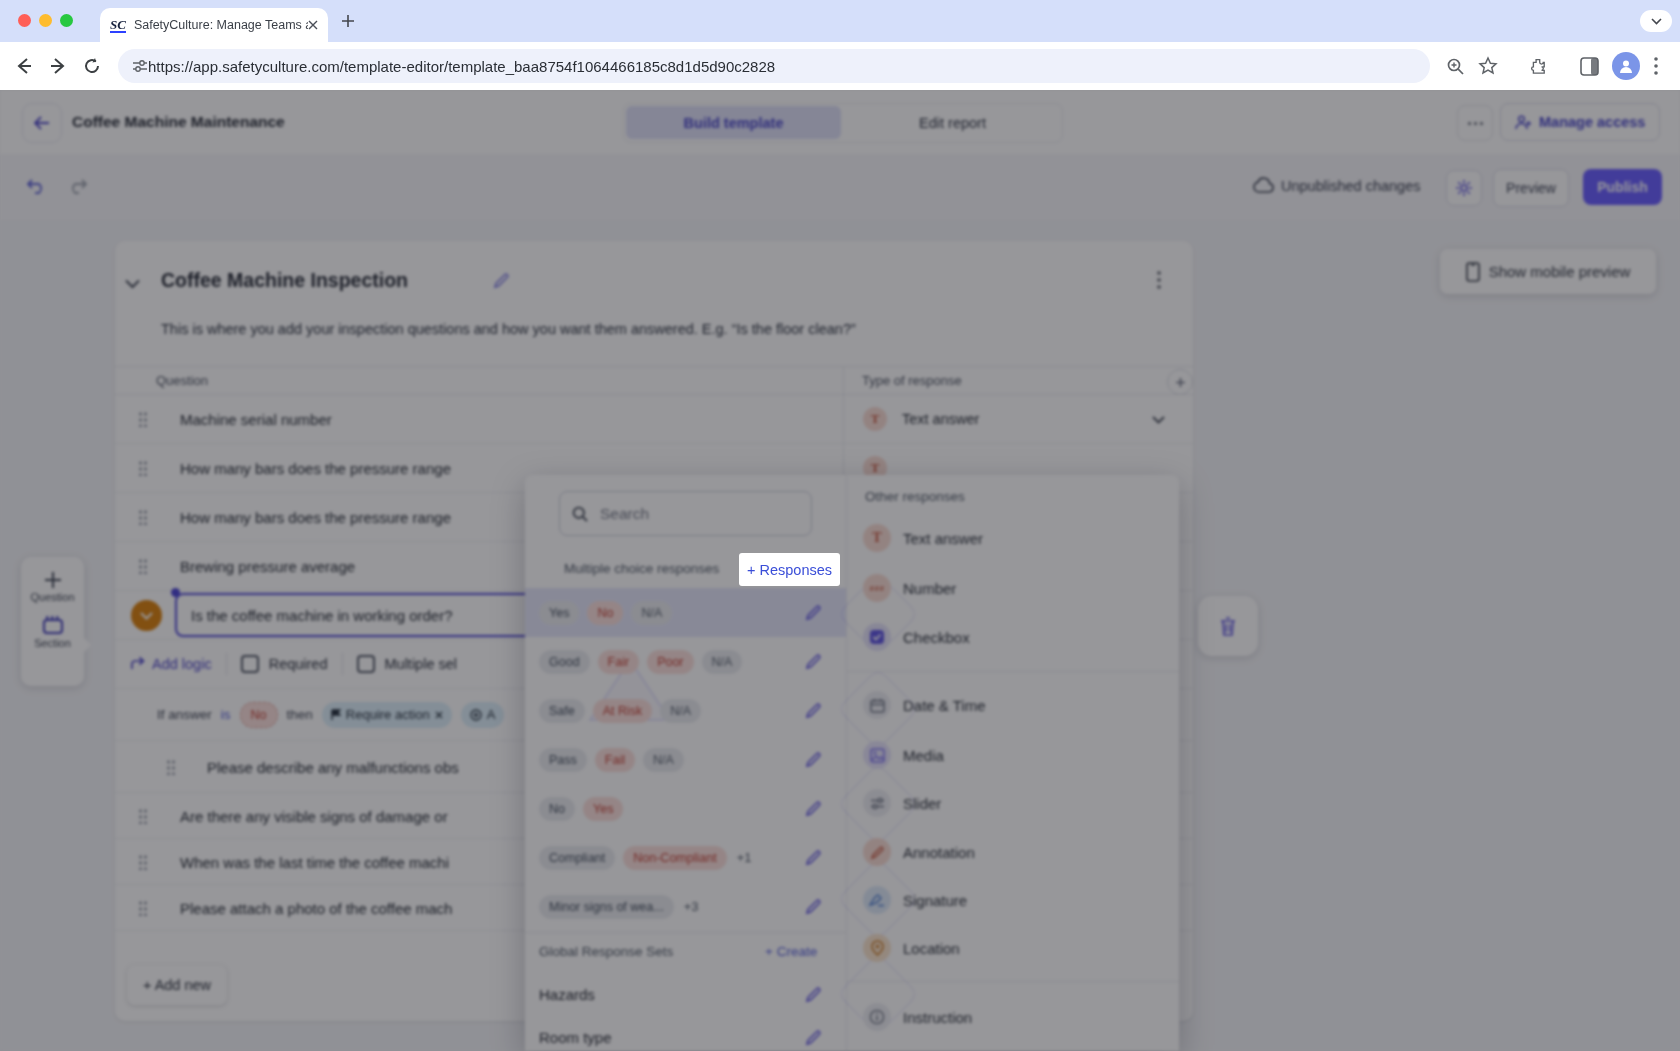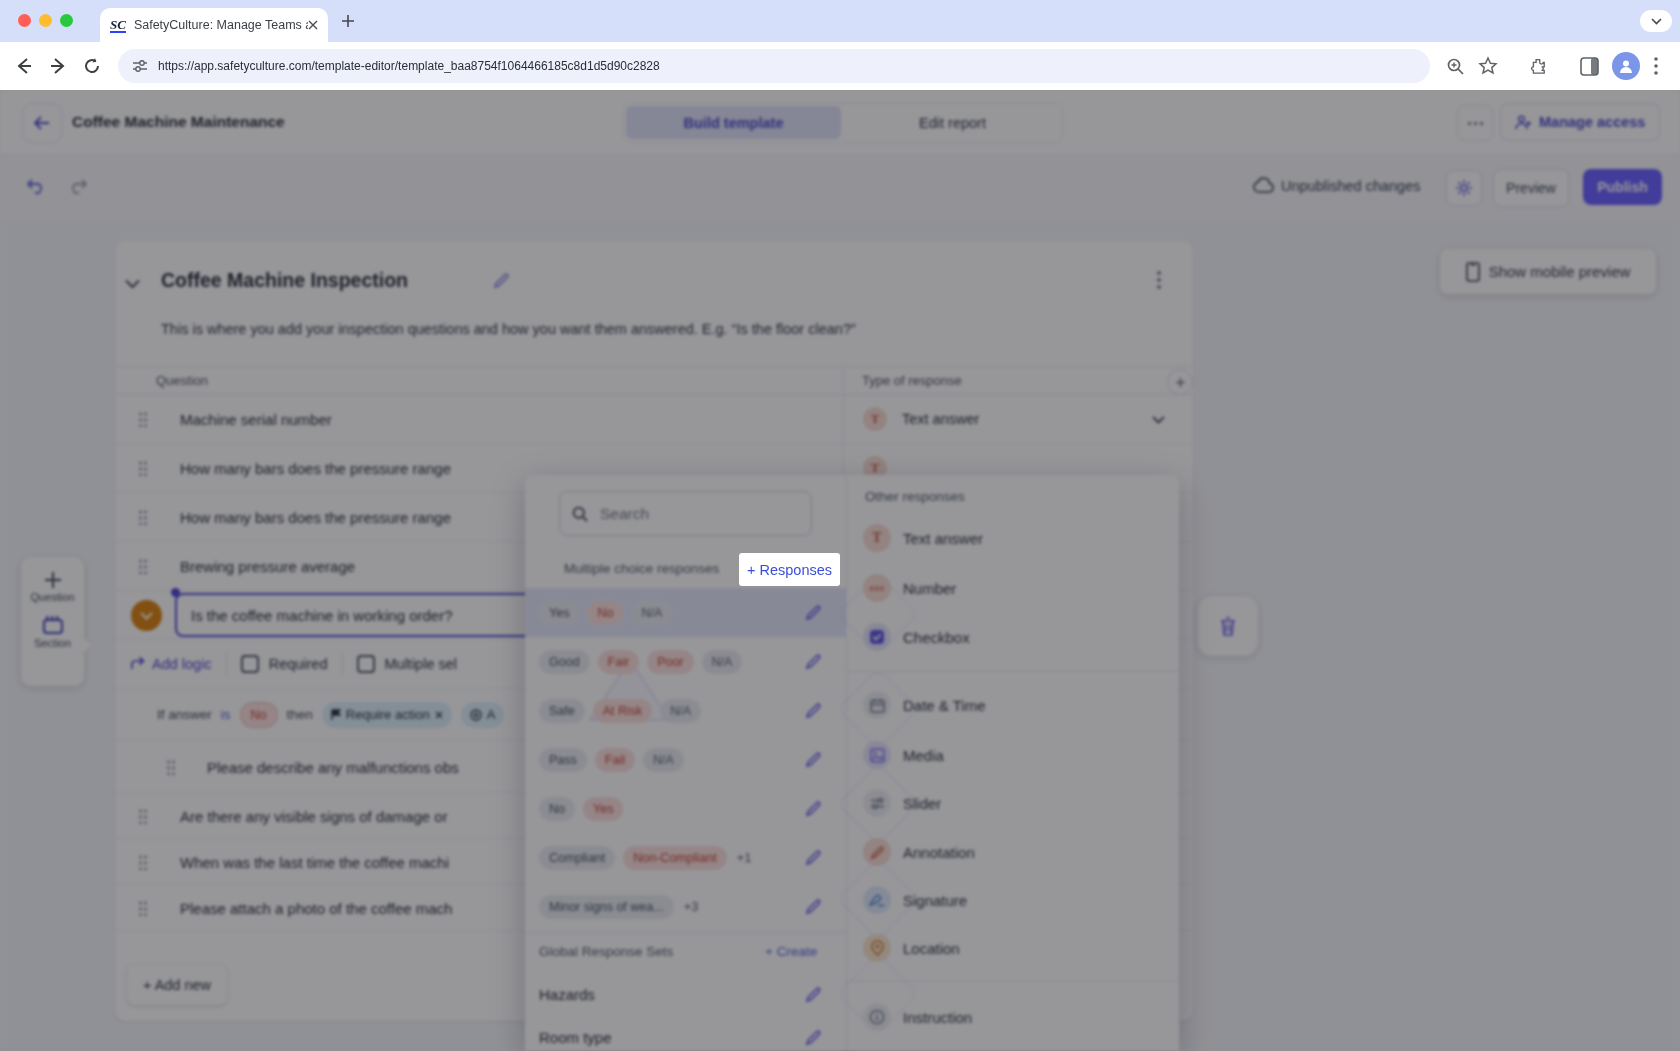--- a/index.html
+++ b/index.html
@@ -7,21 +7,21 @@
   .abs{position:absolute;}
   svg{display:block;}
   
   .tab-strip{position:absolute;left:0;top:0;width:1680px;height:42px;background:#D5DFFA;}
   .light{position:absolute;top:14px;width:13px;height:13px;border-radius:50%;}
   .tab{position:absolute;left:100px;top:8px;width:228px;height:34px;background:#fff;border-radius:10px 10px 0 0;display:flex;align-items:center;padding:0 10px;box-sizing:border-box;}
   .tab-title{font-size:12.5px;color:#3A3F47;white-space:nowrap;overflow:hidden;flex:1;margin-left:8px;}
   .favicon{font-family:"Liberation Serif",serif;font-weight:800;font-style:italic;font-size:13px;color:#18233F;border-bottom:2px solid #2D41FF;line-height:13px;}
   .nav-bar{position:absolute;left:0;top:42px;width:1680px;height:48px;background:#fff;border-bottom:1px solid #E4E6EC;}
   .url-bar{position:absolute;left:118px;top:7px;width:1312px;height:34px;background:#EEF1FB;border-radius:17px;display:flex;align-items:center;padding:0 14px;box-sizing:border-box;}
-  .url-text{font-size:12px;color:#2A2E35;margin-left:10px;white-space:nowrap;}
+  .url-text{font-size:15px;color:#2A2E35;white-space:nowrap;}
   .chrome-ic{color:#4A4E57;}
   .avatar{position:absolute;width:28px;height:28px;border-radius:50%;background:#7B95E8;display:flex;align-items:center;justify-content:center;}
   .pill-chevron{position:absolute;right:8px;top:10px;width:32px;height:22px;background:#fff;border-radius:12px;display:flex;align-items:center;justify-content:center;}
   
   .page-wrap{position:absolute;left:0;top:90px;width:1680px;height:961px;overflow:hidden;background:#F3F4F7;}
   .page{position:absolute;inset:0;filter:blur(1.8px);z-index:1;}
   .dim{position:absolute;inset:0;background:rgba(24,25,31,0.45);z-index:5;}
   .hl-btn{position:absolute;left:739px;top:463px;width:101px;height:33px;background:#ffffff;z-index:10;display:flex;align-items:center;justify-content:center;font-size:14.5px;font-weight:500;color:#3A4ED8;border-radius:3px;cursor:pointer;}
   
   .app-header{position:absolute;left:0;top:0;width:1680px;height:64px;background:#fff;border-bottom:1px solid #E6E7EC;}

